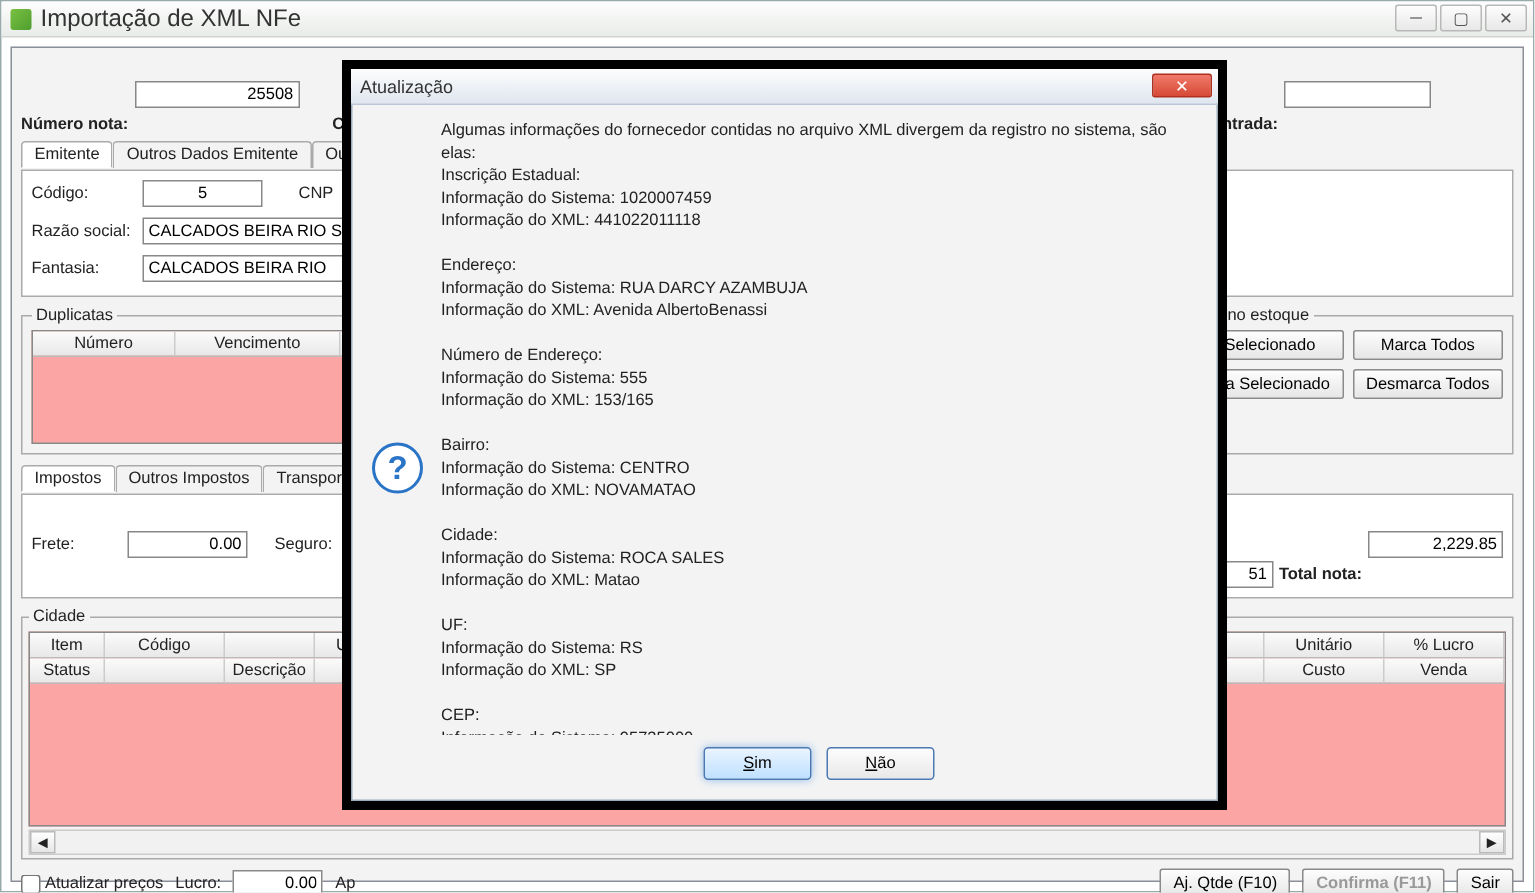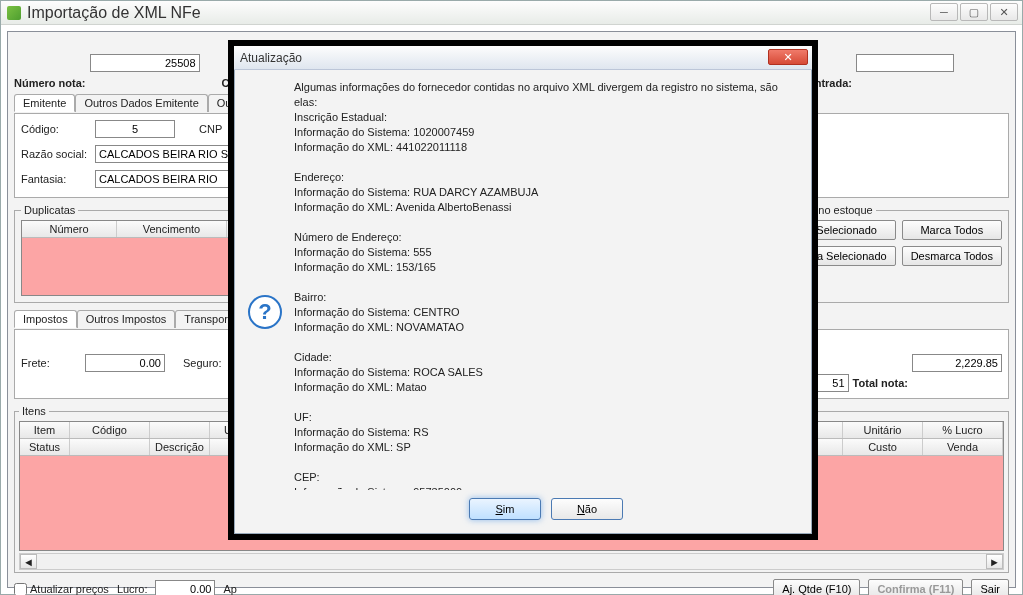--- a/index.html
+++ b/index.html
@@ -179,21 +179,21 @@
         <input class="txt right" style="width: 40px;" value="51">
         <div class="row">
           <span class="lbl">Total nota:</span>
           <input class="txt right emp" style="width: 90px;" value="2,229.85">
         </div>
       </div>
     </div>
 
     
     <fieldset class="fs" style="width:100%; margin-top:6px; padding:4px 4px 2px 4px;">
-      <legend>Itens</legend>
+      <legend>Cidade</legend>
       <div class="grid" style="height:130px;">
         <div class="gh">
           <div style="width:50px">Item</div>
           <div style="width:80px">Código</div>
           <div style="width:60px"></div>
           <div style="width:70px">Unidade</div>
           <div style="flex:1"></div>
           <div style="width:80px">Unitário</div>
           <div style="width:80px">% Lucro</div>
         </div>

